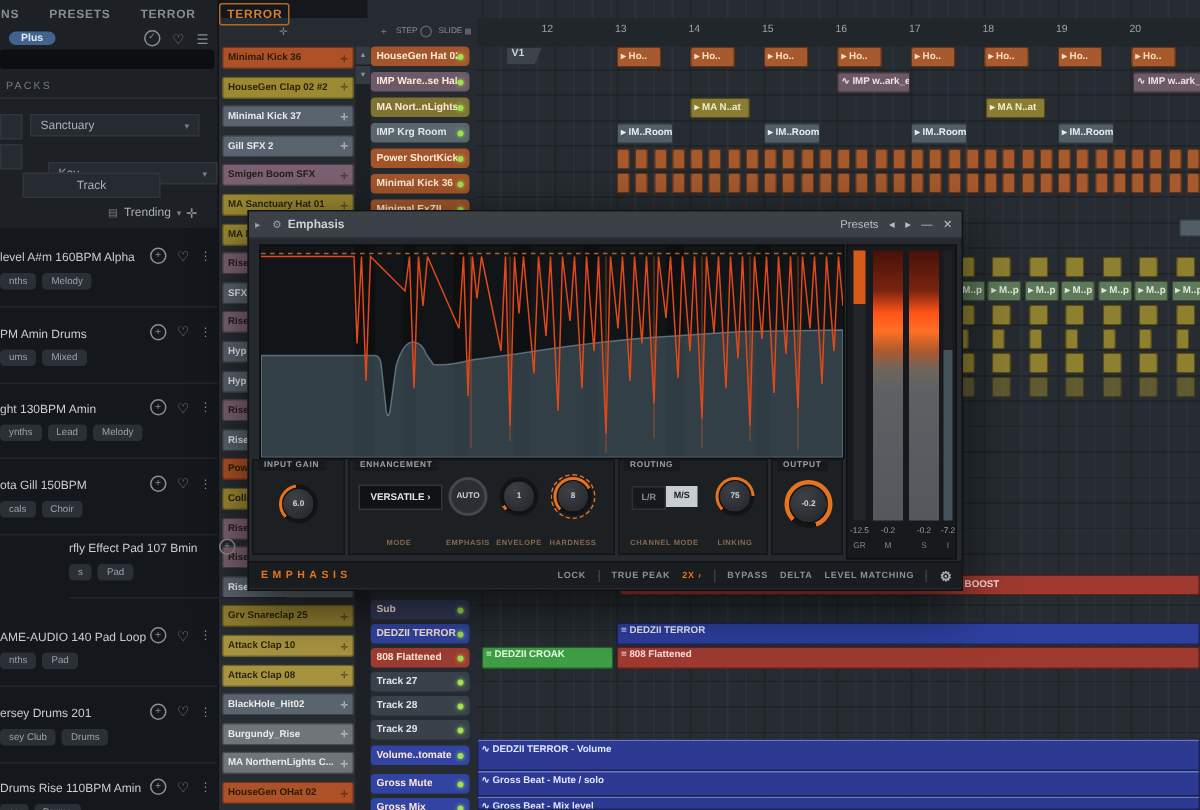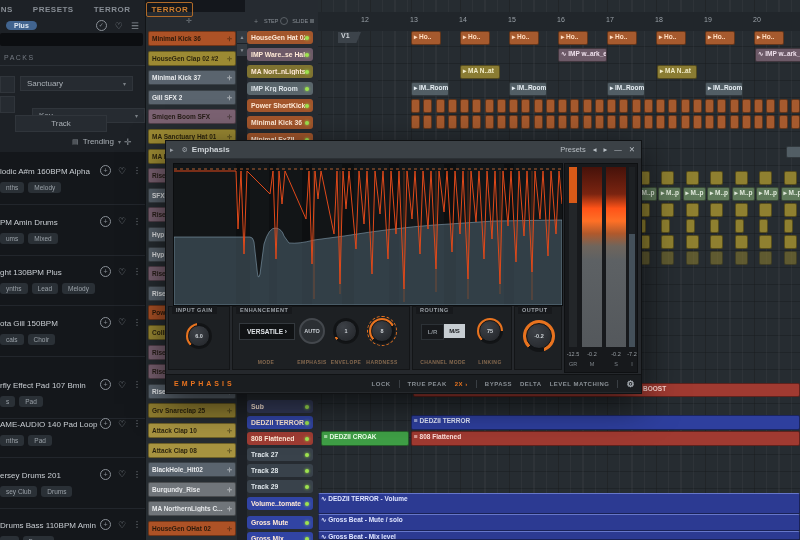--- a/index.html
+++ b/index.html
@@ -549,21 +549,21 @@
     </div>
     <div id="b-loop">Track</div>
     <div id="b-trend">
       <span style="font-size:7px;color:#7a8086;">▤</span>
       <span>Trending</span>
       <span class="caret">▾</span>
     </div>
     <span id="b-sampler">✛</span>
     <div id="b-list">
         <div class="b-item" style="top: 2px;">
-          <div class="title">lodic A#m 160BPM Alpha</div>
+          <div class="title">level A#m 160BPM Alpha</div>
           <div class="tags">
             <div class="b-tag">nths</div>
             <div class="b-tag">Melody</div>
           </div>
           <div class="b-icons">
             <div class="circle-plus">+</div>
             <div class="heart">♡</div>
             <div class="kebab">⋮</div>
           </div>
         </div>
@@ -573,21 +573,21 @@
             <div class="b-tag">ums</div>
             <div class="b-tag">Mixed</div>
           </div>
           <div class="b-icons">
             <div class="circle-plus">+</div>
             <div class="heart">♡</div>
             <div class="kebab">⋮</div>
           </div>
         </div>
         <div class="b-item" style="top: 103.2px;">
-          <div class="title">ght 130BPM Plus</div>
+          <div class="title">ght 130BPM Amin</div>
           <div class="tags">
             <div class="b-tag">ynths</div>
             <div class="b-tag">Lead</div>
             <div class="b-tag">Melody</div>
           </div>
           <div class="b-icons">
             <div class="circle-plus">+</div>
             <div class="heart">♡</div>
             <div class="kebab">⋮</div>
           </div>
@@ -597,21 +597,21 @@
           <div class="tags">
             <div class="b-tag">cals</div>
             <div class="b-tag">Choir</div>
           </div>
           <div class="b-icons">
             <div class="circle-plus">+</div>
             <div class="heart">♡</div>
             <div class="kebab">⋮</div>
           </div>
         </div>
-        <div class="b-item" style="top: 216px;">
+        <div class="b-item" style="top: 196px; margin-left: 46px;">
           <div class="title">rfly Effect Pad 107 Bmin</div>
           <div class="tags">
             <div class="b-tag">s</div>
             <div class="b-tag">Pad</div>
           </div>
           <div class="b-icons">
             <div class="circle-plus">+</div>
             <div class="heart">♡</div>
             <div class="kebab">⋮</div>
           </div>
@@ -634,21 +634,21 @@
             <div class="b-tag">sey Club</div>
             <div class="b-tag">Drums</div>
           </div>
           <div class="b-icons">
             <div class="circle-plus">+</div>
             <div class="heart">♡</div>
             <div class="kebab">⋮</div>
           </div>
         </div>
         <div class="b-item" style="top: 356.2px;">
-          <div class="title">Drums Bass 110BPM Amin</div>
+          <div class="title">Drums Rise 110BPM Amin</div>
           <div class="tags">
             <div class="b-tag">ss</div>
             <div class="b-tag">Drums</div>
           </div>
           <div class="b-icons">
             <div class="circle-plus">+</div>
             <div class="heart">♡</div>
             <div class="kebab">⋮</div>
           </div>
         </div>

